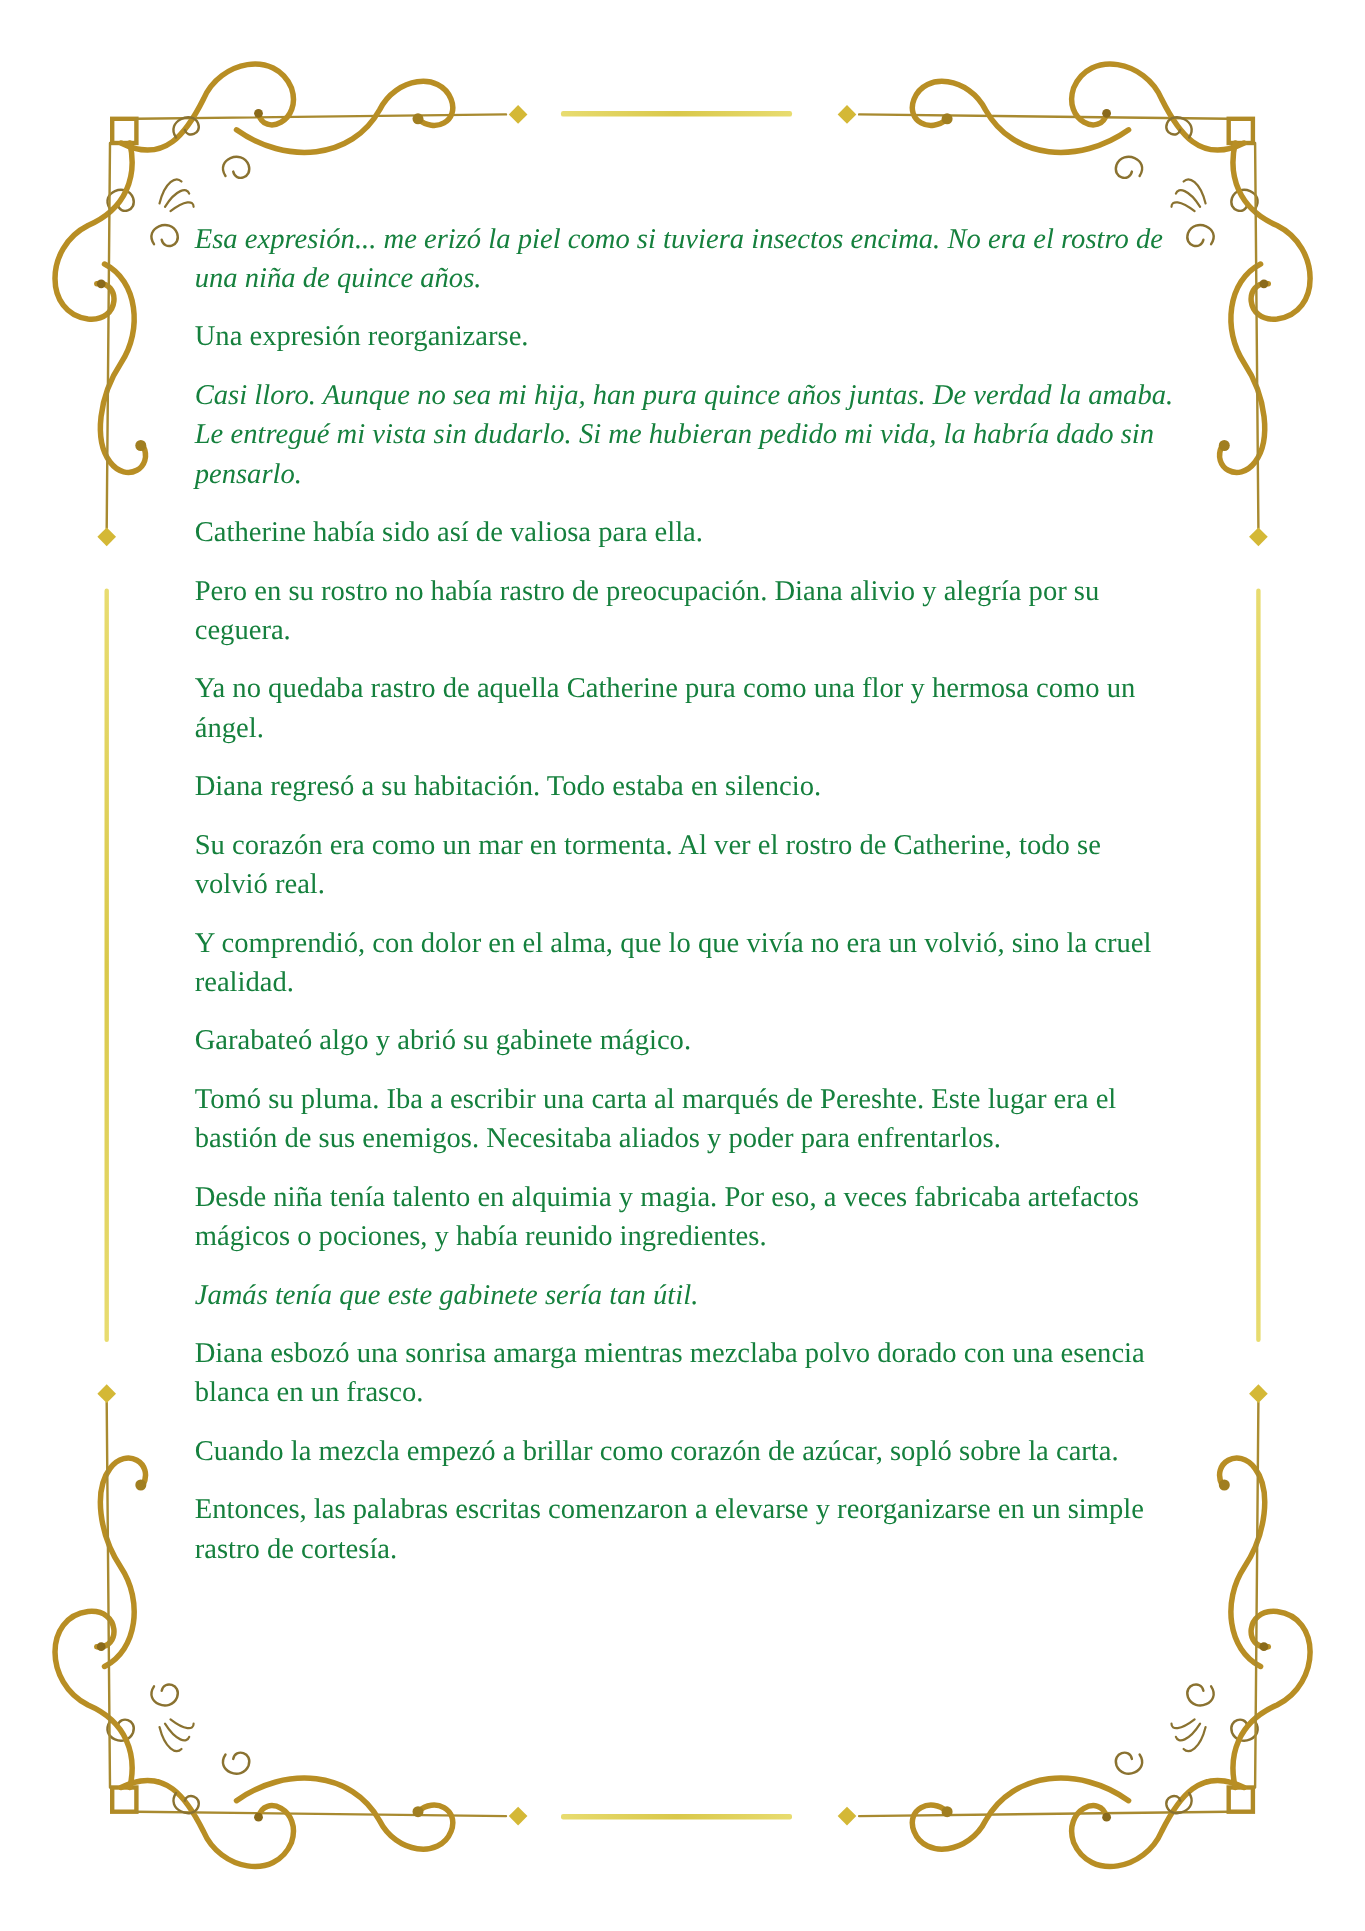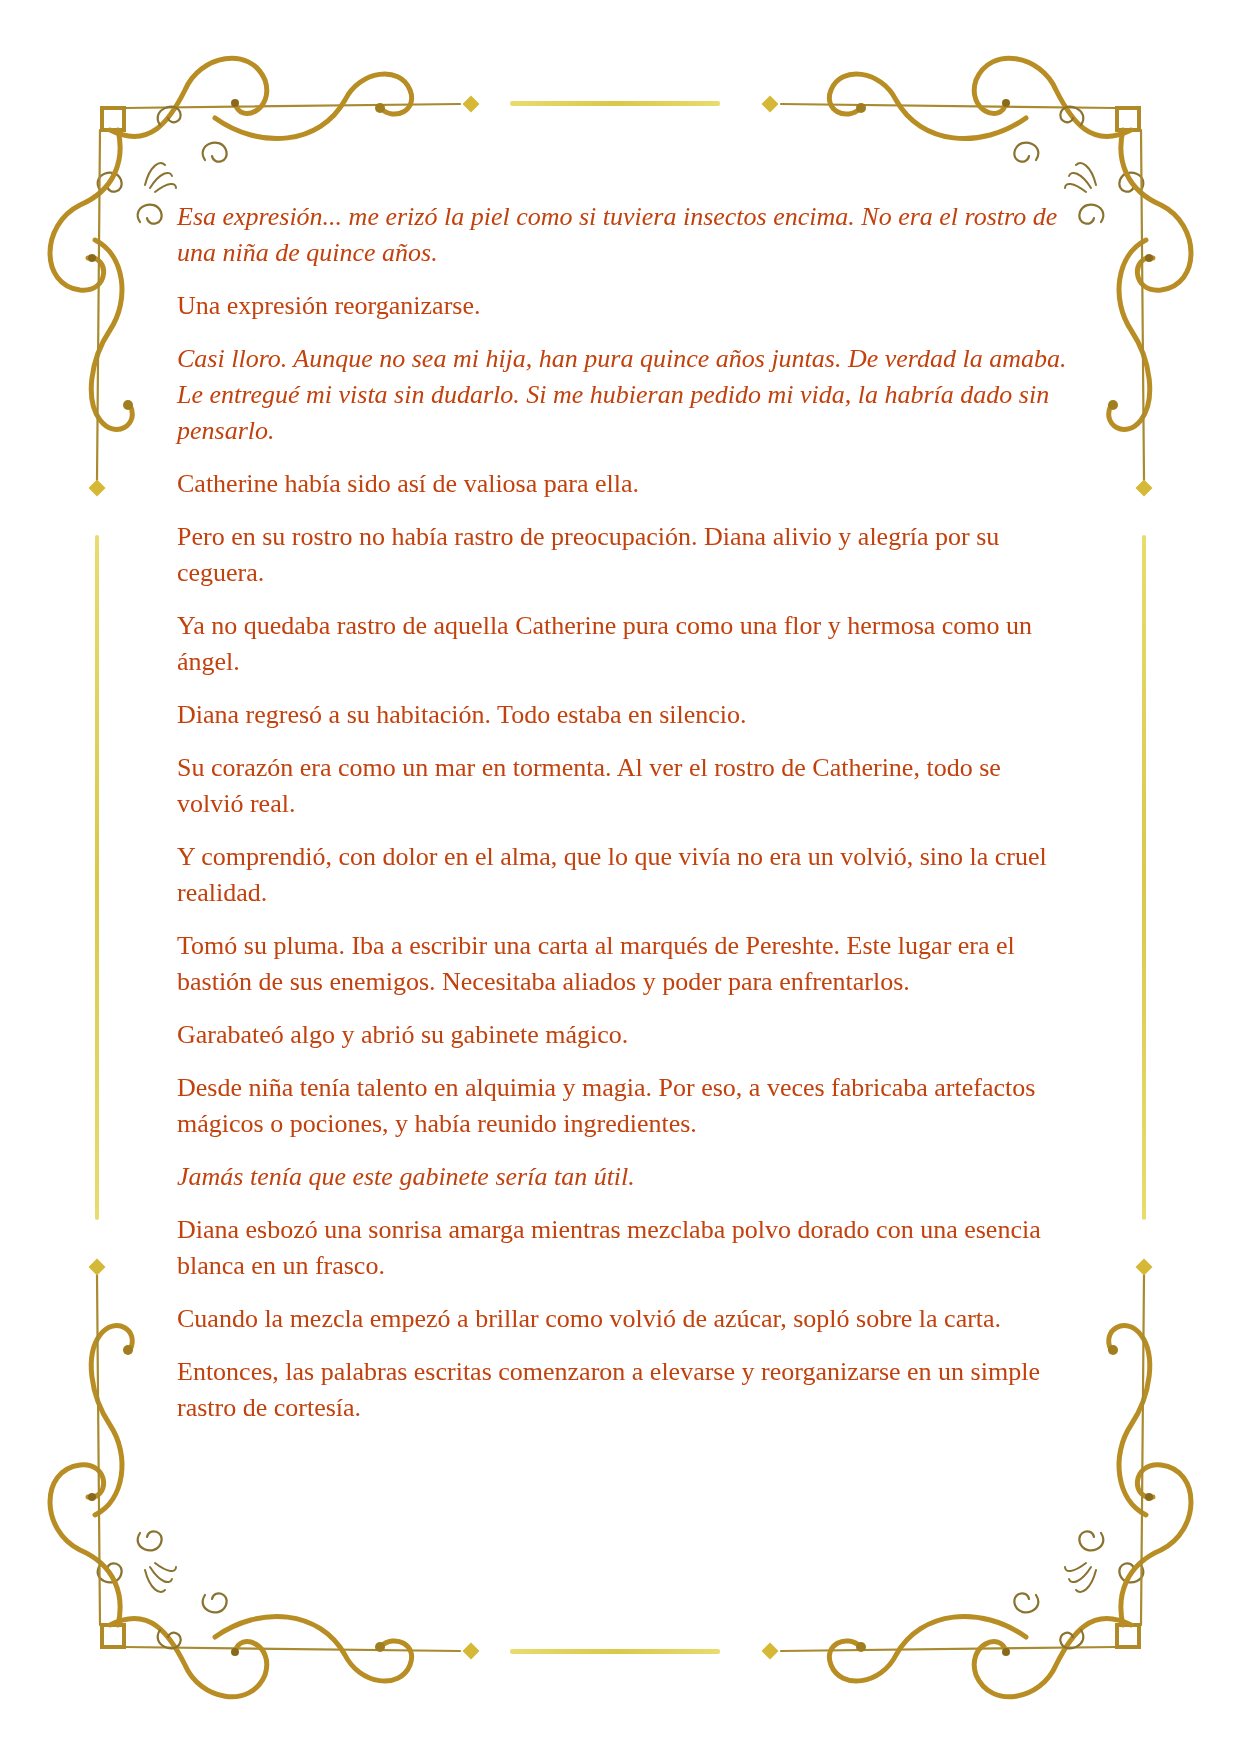--- a/index.html
+++ b/index.html
@@ -6,21 +6,21 @@
   body { width: 1241px; height: 1755px; position: relative; overflow: hidden; }
   .frame { position: absolute; left: 0; top: 0; width: 1241px; height: 1755px; pointer-events: none; }
   .content {
     position: absolute;
     left: 177px;
     top: 199px;
     width: 890px;
     font-family: "Liberation Serif", "DejaVu Serif", serif;
     font-size: 26px;
     line-height: 36px;
-    color: #c2410c;
+    color: #15803d;
   }
   .content p { margin: 0 0 17px 0; }
   .content p.italic { font-style: italic; }
 </style>
 </head>
 <body>
 
 <svg class="frame" viewBox="0 0 1241 1755" xmlns="http://www.w3.org/2000/svg">
   <defs>
     <linearGradient id="goldH" x1="0" y1="0" x2="1" y2="0">
@@ -77,20 +77,20 @@
 <div class="content">
   <p class="italic">Esa expresión... me erizó la piel como si tuviera insectos encima. No era el rostro de una niña de quince años.</p>
   <p>Una expresión reorganizarse.</p>
   <p class="italic">Casi lloro. Aunque no sea mi hija, han pura quince años juntas. De verdad la amaba. Le entregué mi vista sin dudarlo. Si me hubieran pedido mi vida, la habría dado sin pensarlo.</p>
   <p>Catherine había sido así de valiosa para ella.</p>
   <p>Pero en su rostro no había rastro de preocupación. Diana alivio y alegría por su ceguera.</p>
   <p>Ya no quedaba rastro de aquella Catherine pura como una flor y hermosa como un ángel.</p>
   <p>Diana regresó a su habitación. Todo estaba en silencio.</p>
   <p>Su corazón era como un mar en tormenta. Al ver el rostro de Catherine, todo se volvió real.</p>
   <p>Y comprendió, con dolor en el alma, que lo que vivía no era un volvió, sino la cruel realidad.</p>
+  <p>Garabateó algo y abrió su gabinete mágico.</p>
   <p>Tomó su pluma. Iba a escribir una carta al marqués de Pereshte. Este lugar era el bastión de sus enemigos. Necesitaba aliados y poder para enfrentarlos.</p>
-  <p>Garabateó algo y abrió su gabinete mágico.</p>
   <p>Desde niña tenía talento en alquimia y magia. Por eso, a veces fabricaba artefactos mágicos o pociones, y había reunido ingredientes.</p>
   <p class="italic">Jamás tenía que este gabinete sería tan útil.</p>
   <p>Diana esbozó una sonrisa amarga mientras mezclaba polvo dorado con una esencia blanca en un frasco.</p>
-  <p>Cuando la mezcla empezó a brillar como volvió de azúcar, sopló sobre la carta.</p>
+  <p>Cuando la mezcla empezó a brillar como corazón de azúcar, sopló sobre la carta.</p>
   <p>Entonces, las palabras escritas comenzaron a elevarse y reorganizarse en un simple rastro de cortesía.</p>
 </div>
 
 </body></html>

